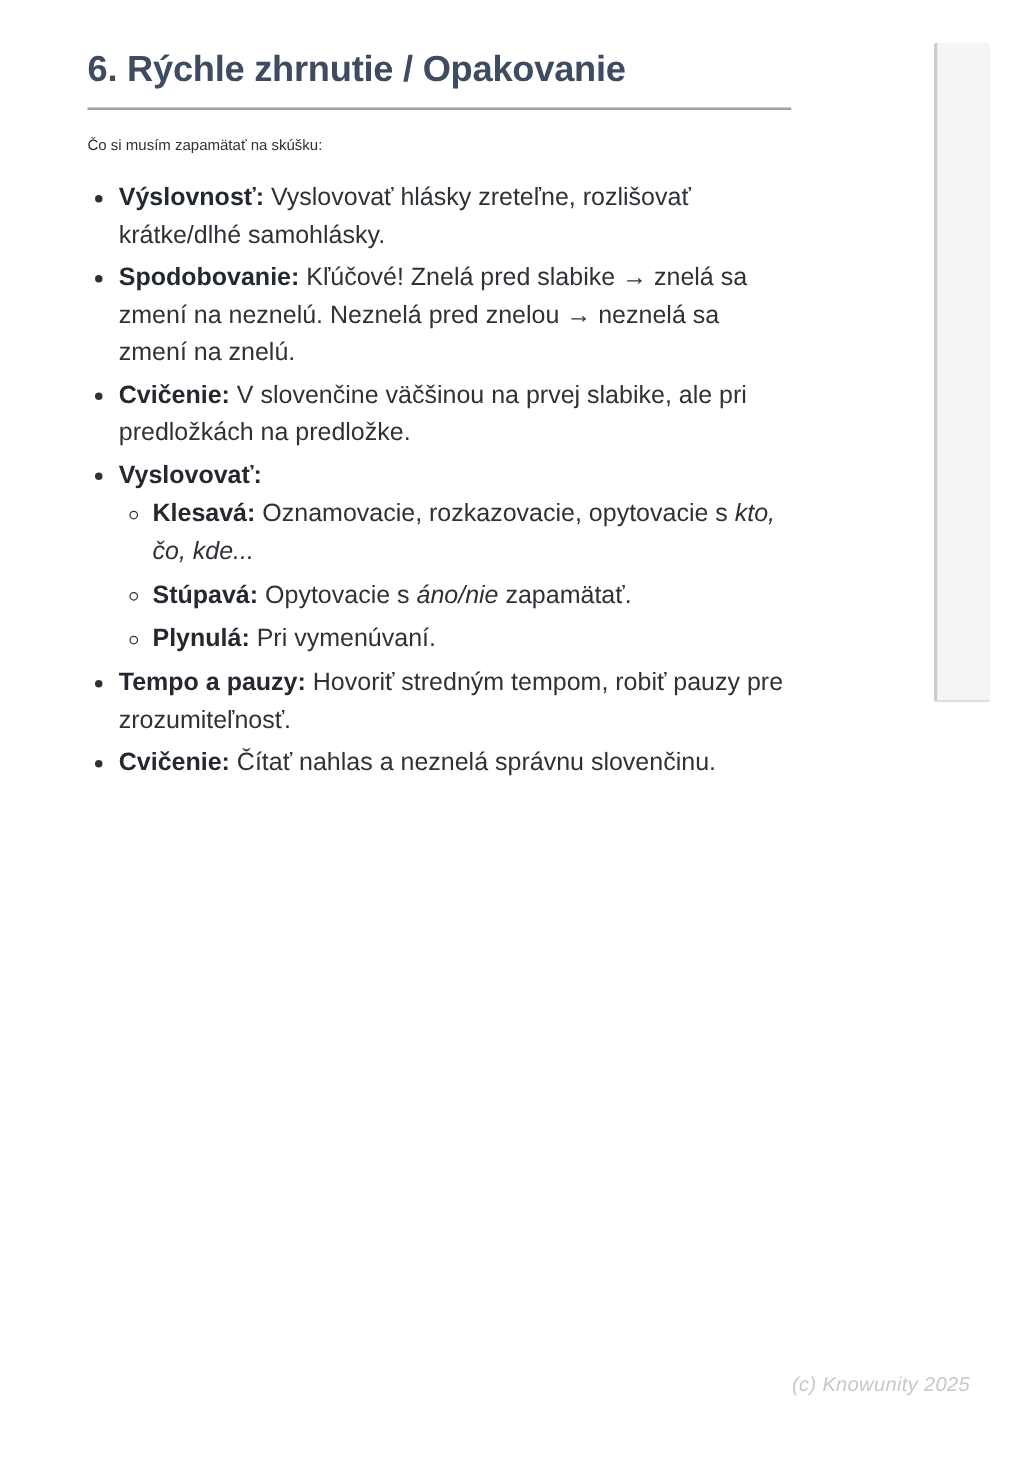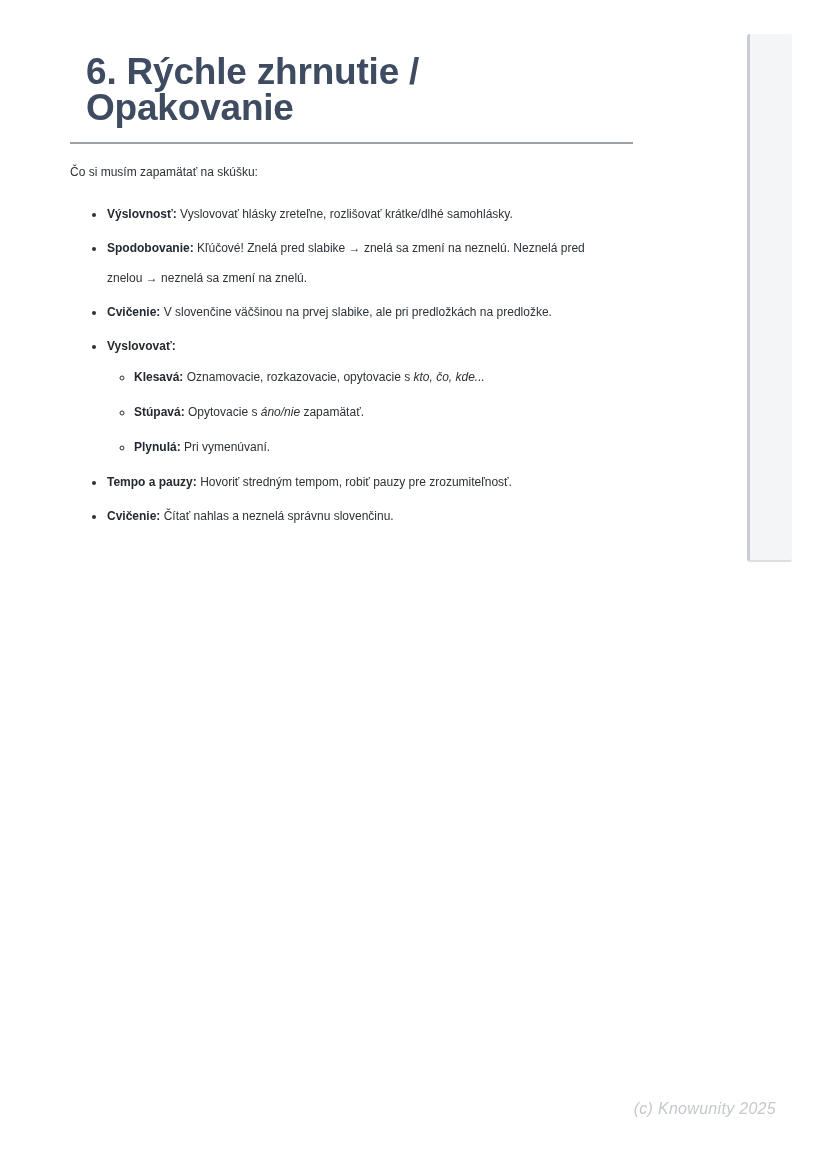--- a/index.html
+++ b/index.html
@@ -20,43 +20,43 @@
     position:relative;
     overflow:hidden;
   }
   .content{
     position:absolute;
     left:70px;top:0;
     width:563px;
     padding-top:38px;
   }
   h1{
-    margin:16px;
-    font-size:37px;
+    margin:0;
+    font-size:29px;
     line-height:36px;
     font-weight:700;
     color:var(--heading);
     letter-spacing:-0.2px;
   }
   .rule{
     height:2px;
     background:var(--rule);
     border:none;
     margin:12px 0 0 0;
   }
   .intro{
     margin:15px 0 14px 0;
     font-size:12px;
     line-height:26px;
   }
   ul.list{
-    margin:12px;
+    margin:0;
     padding:0 0 0 24px;
     list-style:disc outside;
-    font-size:12px;
+    font-size:20px;
     line-height:30px;
   }
   ul.list > li{
     margin:0 0 4px 0;
     padding-left:1px;
   }
   ul.sublist{
     margin:1px 0 4px 0;
     padding:0 0 0 27px;
     list-style:circle outside;

